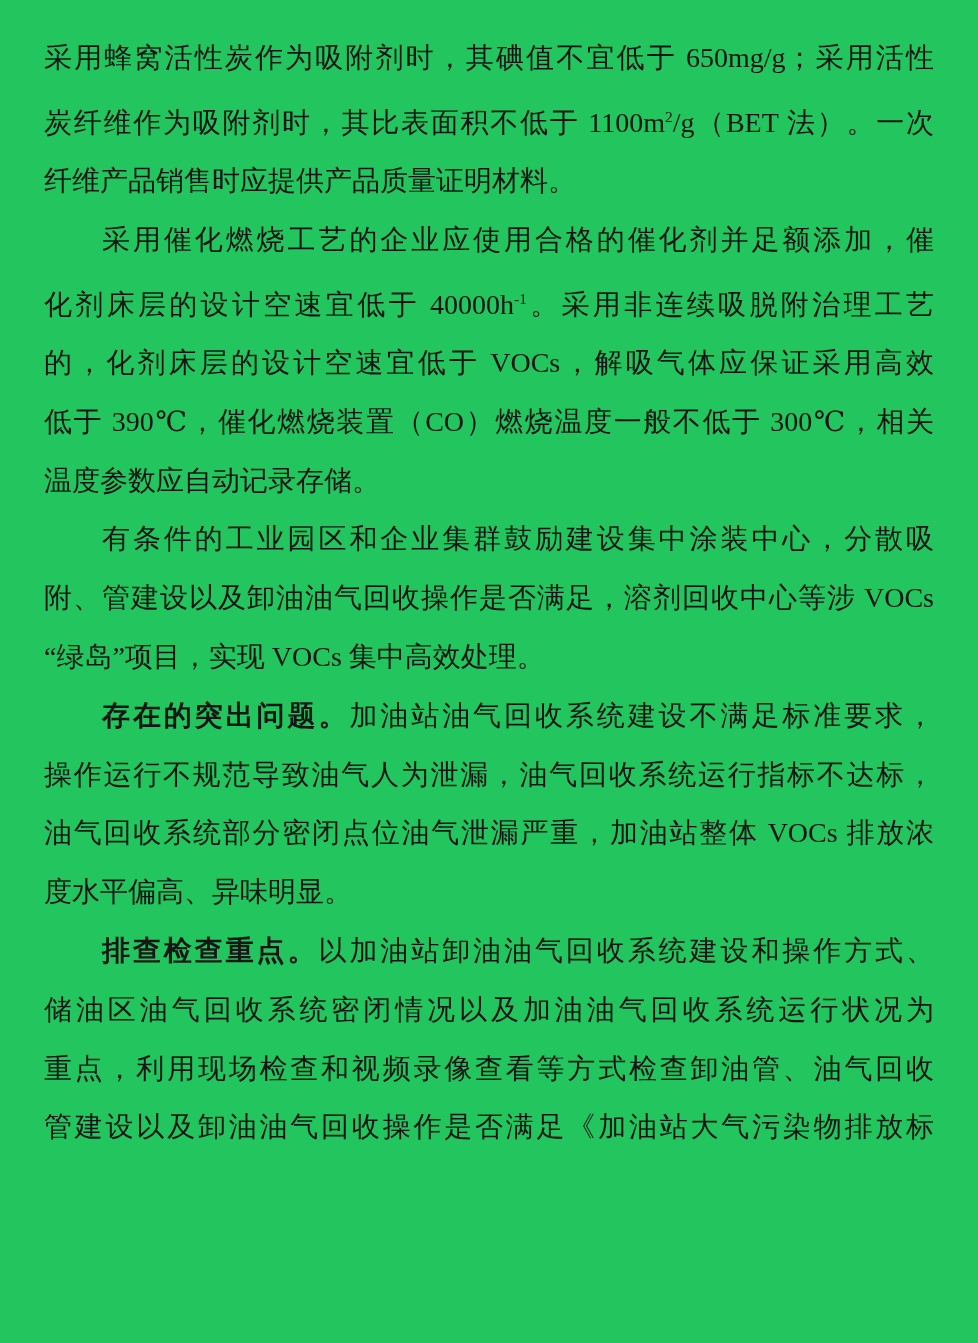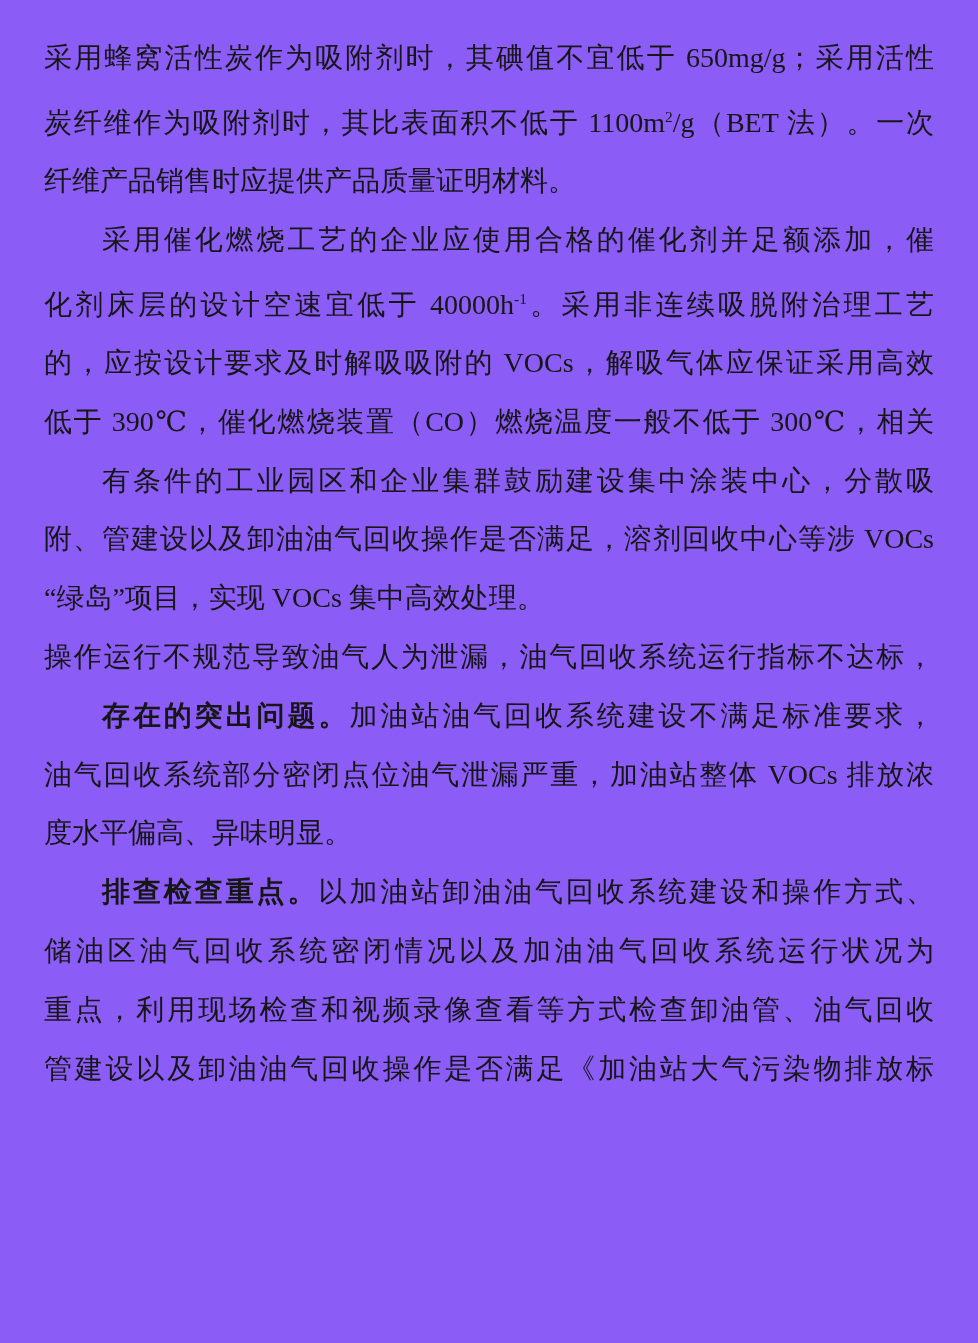--- a/index.html
+++ b/index.html
@@ -8,21 +8,21 @@
     height: 1343px;
     background: #ffffff;
     overflow: hidden;
     font-family: "Liberation Serif", "DejaVu Serif", serif;
   }
   .page {
     box-sizing: border-box;
     width: 978px;
     height: 1343px;
     padding: 29px 44px 0 44px;
-    background: #8b5cf6;
+    background: #22c55e;
   }
   .doc-body {
     font-size: 28px;
     line-height: 58.8px;
     color: #161616;
     letter-spacing: 0;
   }
   .line {
     text-align: justify;
     text-align-last: justify;
@@ -48,27 +48,28 @@
 </head>
 <body style="background: rgb(255, 255, 255);">
 
 <main class="page">
   <article class="doc-body" style="color: rgb(22, 22, 22);">
       <div class="line"><span class="n">采用蜂窝活性炭作为吸附剂时，其碘值不宜低于 650mg/g；采用活性</span></div>
       <div class="line"><span class="n">炭纤维作为吸附剂时，其比表面积不低于 1100m</span><span class="sup">2</span><span class="n">/g（BET 法）。一次</span></div>
       <div class="line last"><span class="n">纤维产品销售时应提供产品质量证明材料。</span></div>
       <div class="line indent"><span class="n">采用催化燃烧工艺的企业应使用合格的催化剂并足额添加，催</span></div>
       <div class="line"><span class="n">化剂床层的设计空速宜低于 40000h</span><span class="sup">-1</span><span class="n">。采用非连续吸脱附治理工艺</span></div>
-      <div class="line"><span class="n">的，应按设计要求及时解吸吸附的 VOCs，解吸气体应保证采用高效</span></div>
+      <div class="line"><span class="n">的，化剂床层的设计空速宜低于 VOCs，解吸气体应保证采用高效</span></div>
       <div class="line"><span class="n">低于 390℃，催化燃烧装置（CO）燃烧温度一般不低于 300℃，相关</span></div>
+      <div class="line last"><span class="n">温度参数应自动记录存储。</span></div>
       <div class="line indent"><span class="n">有条件的工业园区和企业集群鼓励建设集中涂装中心，分散吸</span></div>
       <div class="line"><span class="n">附、管建设以及卸油油气回收操作是否满足，溶剂回收中心等涉 VOCs</span></div>
       <div class="line last"><span class="n">“绿岛”项目，实现 VOCs 集中高效处理。</span></div>
+      <div class="line indent"><span class="b">存在的突出问题。</span><span class="n">加油站油气回收系统建设不满足标准要求，</span></div>
       <div class="line"><span class="n">操作运行不规范导致油气人为泄漏，油气回收系统运行指标不达标，</span></div>
-      <div class="line indent"><span class="b">存在的突出问题。</span><span class="n">加油站油气回收系统建设不满足标准要求，</span></div>
       <div class="line"><span class="n">油气回收系统部分密闭点位油气泄漏严重，加油站整体 VOCs 排放浓</span></div>
       <div class="line last"><span class="n">度水平偏高、异味明显。</span></div>
       <div class="line indent"><span class="b">排查检查重点。</span><span class="n">以加油站卸油油气回收系统建设和操作方式、</span></div>
       <div class="line"><span class="n">储油区油气回收系统密闭情况以及加油油气回收系统运行状况为</span></div>
       <div class="line"><span class="n">重点，利用现场检查和视频录像查看等方式检查卸油管、油气回收</span></div>
       <div class="line"><span class="n">管建设以及卸油油气回收操作是否满足《加油站大气污染物排放标</span></div>
     </article>
 </main>
 
 </body></html>

